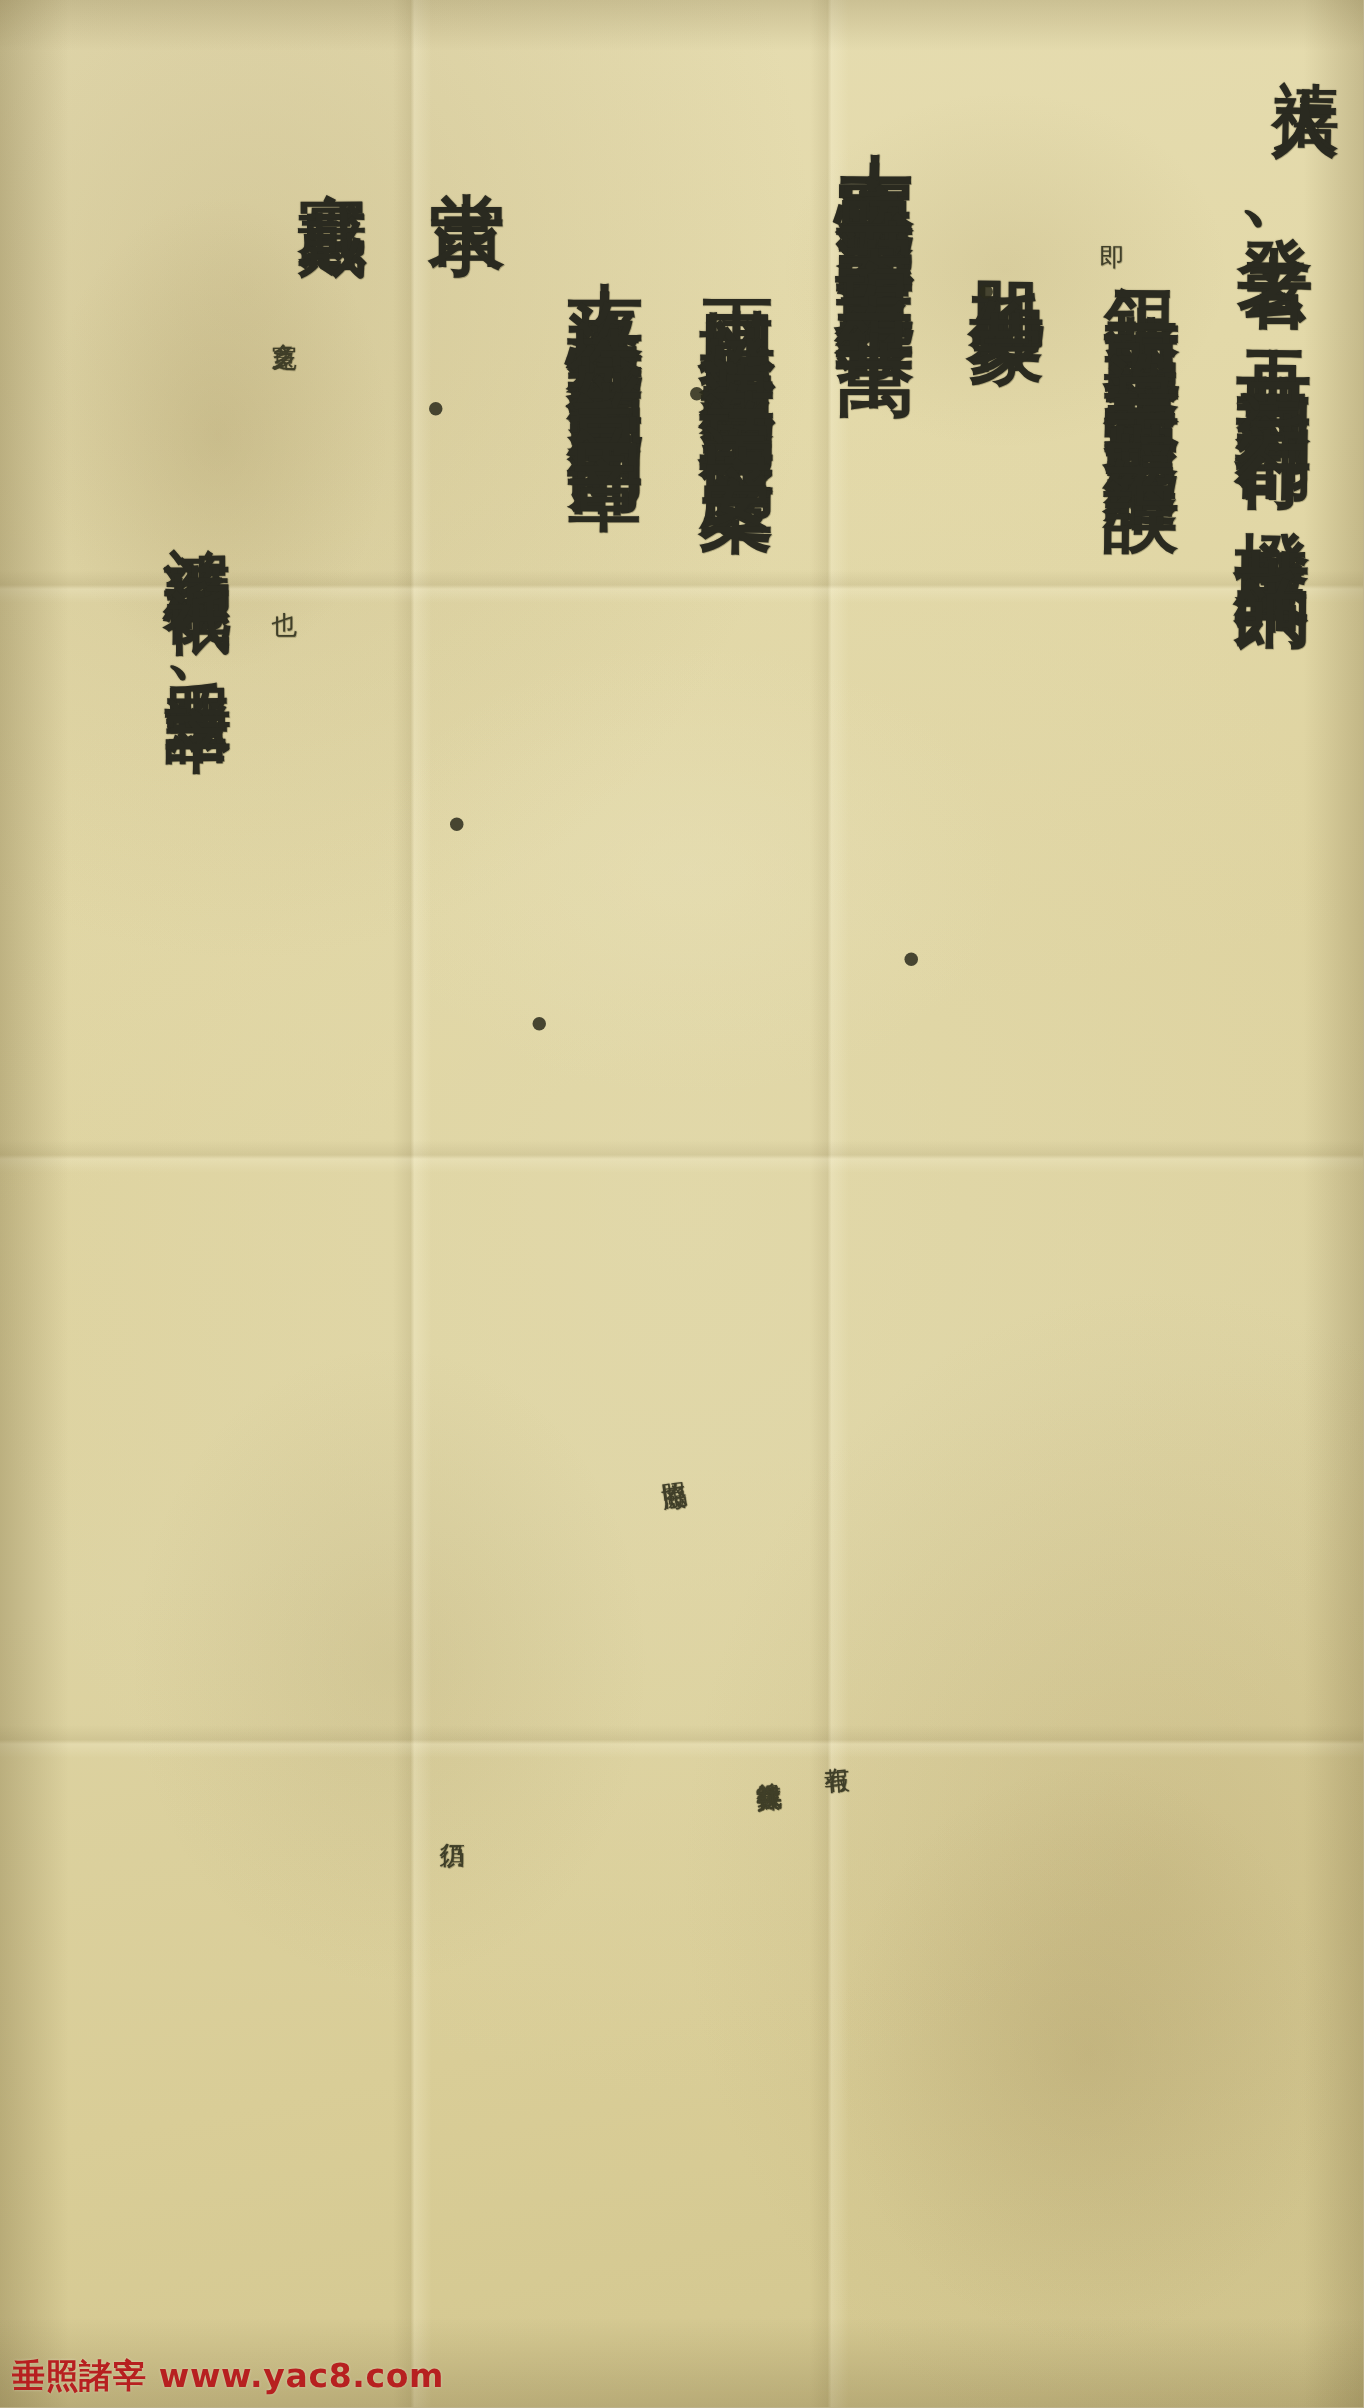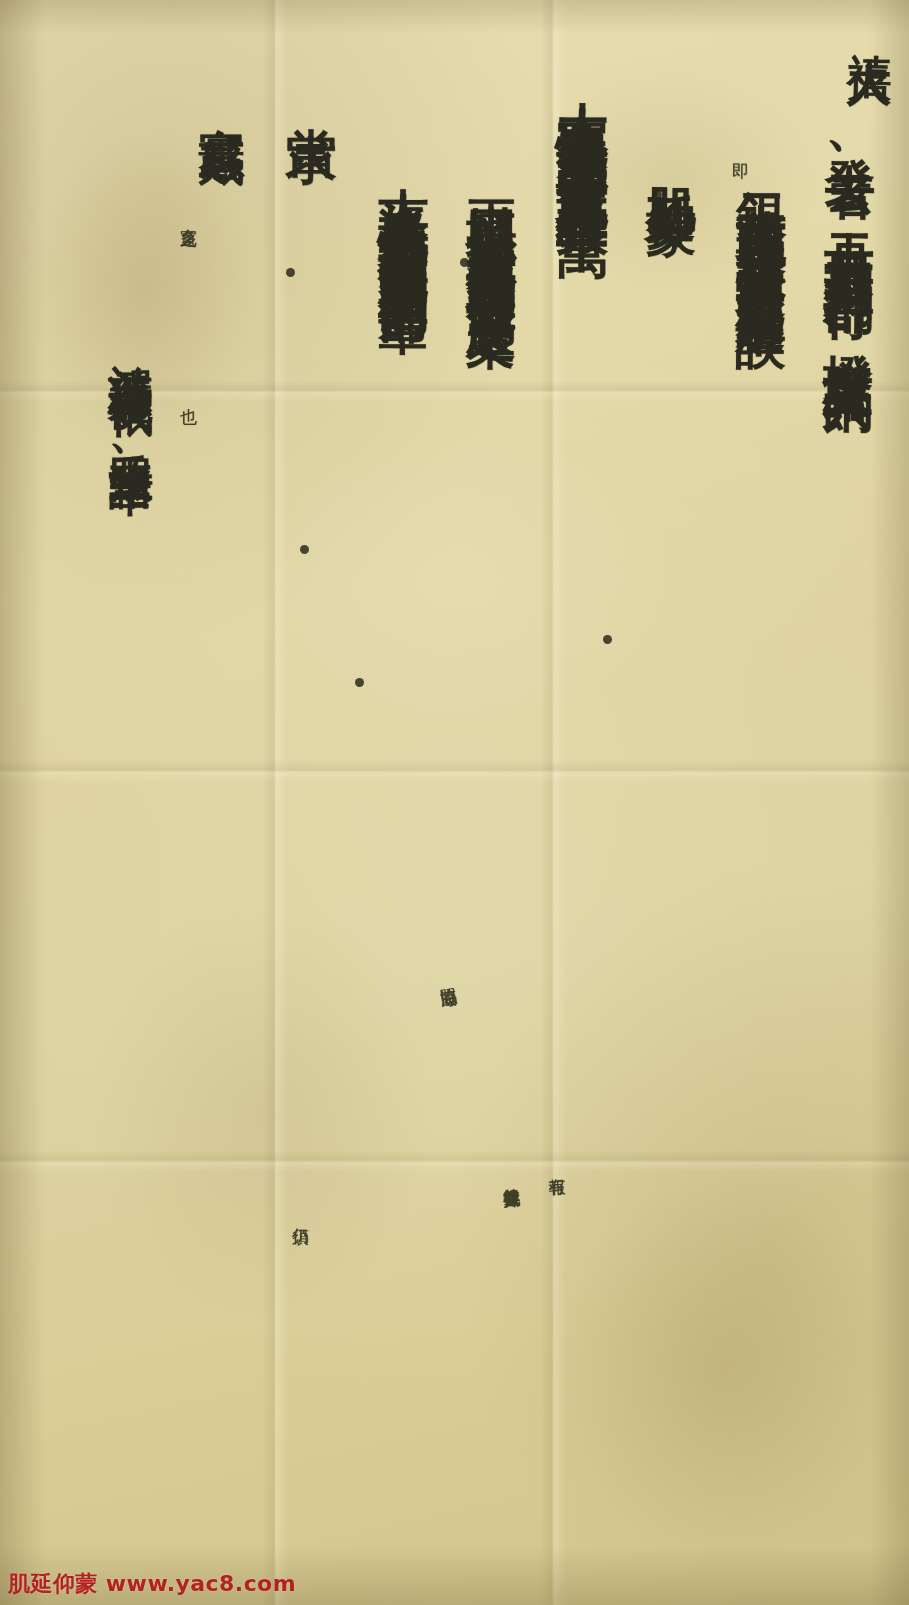--- a/index.html
+++ b/index.html
@@ -152,15 +152,15 @@
   <div class="col tiny ink-soft" id="a6">寬之多</div>
   <div class="col tiny ink-soft" id="a7">也</div>
 
   <div class="dot" style="left:653px; top:190px;"></div>
   <div class="dot" style="left:460px; top:258px;"></div>
   <div class="dot" style="left:286px; top:268px;"></div>
   <div class="dot" style="left:355px; top:678px;"></div>
   <div class="dot" style="left:300px; top:545px;"></div>
   <div class="dot" style="left:603px; top:635px;"></div>
 
-  <div id="watermark">肌延仰蒙  www.yac8.com</div>
+  <div id="watermark">垂照諸宰  www.yac8.com</div>
 
 </div>
 
 </body></html>

